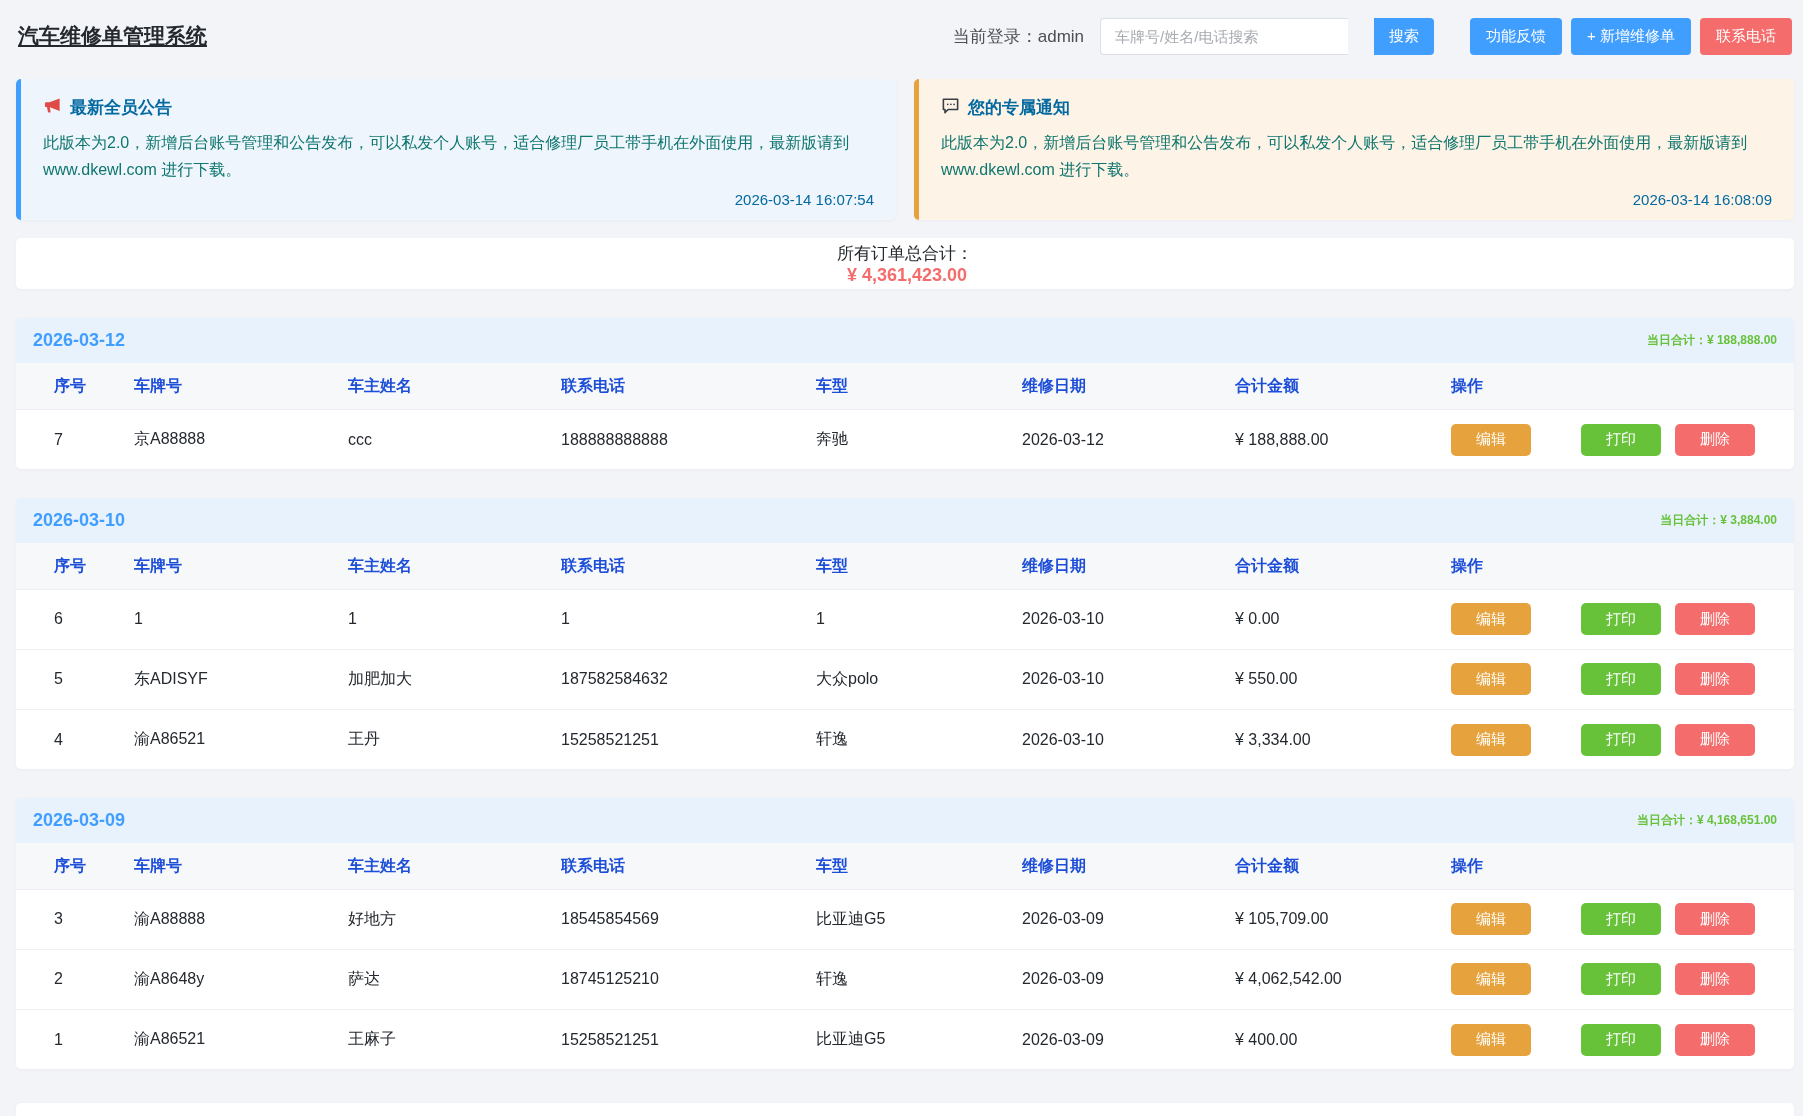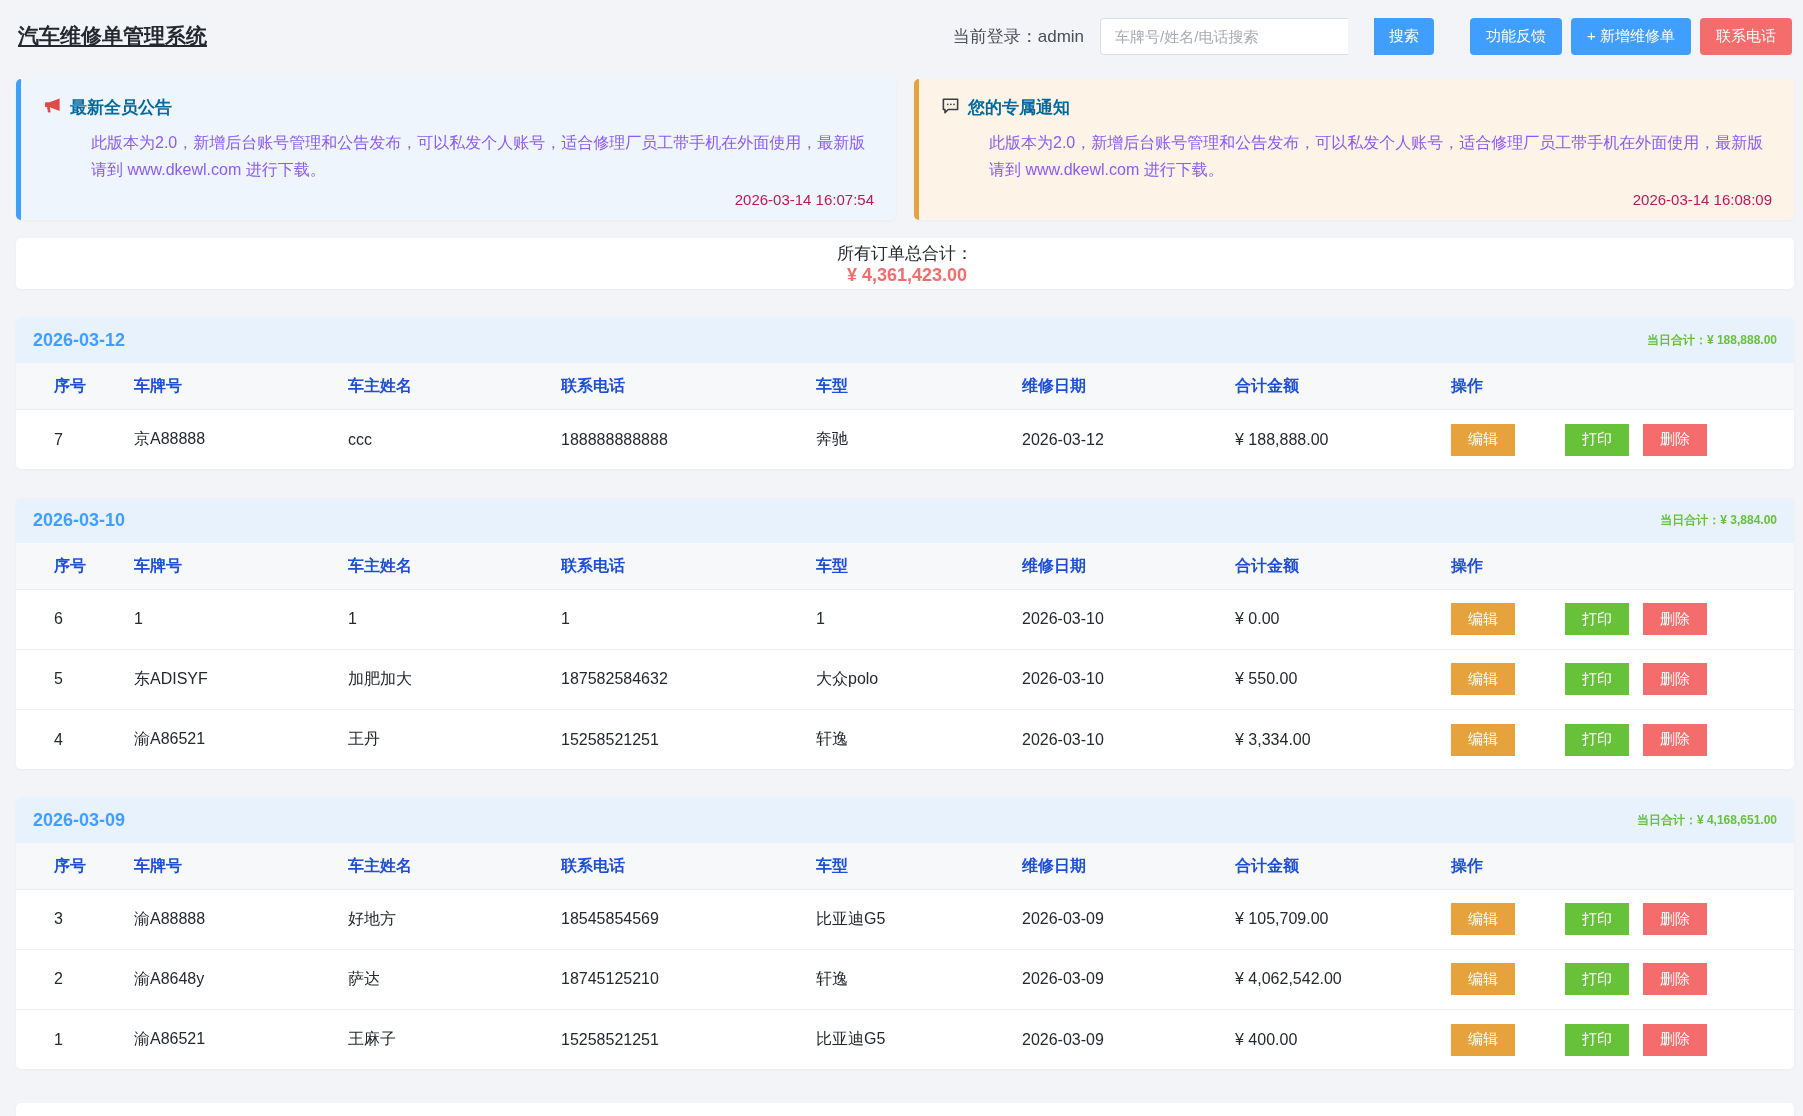--- a/index.html
+++ b/index.html
@@ -35,22 +35,22 @@
   
   .announcements { display:flex; gap:18px; margin-top:7px; }
   .notice-card {
     flex:1; border-radius:5px; padding:17px 22px 12px 22px; min-height:130px;
     box-shadow:0 1px 3px rgba(0,0,0,0.04);
   }
   .notice-blue   { background:#eef5fd; border-left:5px solid #409eff; }
   .notice-orange { background:#fdf3e6; border-left:5px solid #e6a23c; }
   .notice-title-row { display:flex; align-items:center; gap:8px; margin-bottom:10px; }
   .notice-title { font-size:17px; font-weight:bold; color:#0369a1; }
-  .notice-body { font-size:16px; color:#8b5cf6; line-height:1.7;margin-left:48px; }
-  .notice-time { text-align:right; font-size:15px; color:#be185d; margin-top:8px; }
+  .notice-body { font-size:16px; color:#0f766e; line-height:1.7; }
+  .notice-time { text-align:right; font-size:15px; color:#0369a1; margin-top:8px; }
   .icon-svg { display:inline-block; vertical-align:middle; }
 
   
   .summary-card {
     margin-top:18px; background:#fff; border-radius:5px; height:51px;
     display:flex; align-items:center; justify-content:center; padding:0 17px;
     box-shadow:0 1px 3px rgba(0,0,0,0.04);
     flex-direction:column;
   }
   .summary-label { font-size:17px; color:#24292f; }
@@ -78,21 +78,21 @@
     overflow:hidden; white-space:nowrap;
   }
   table.orders th:first-child, table.orders td:first-child { padding-left:38px; }
   table.orders thead tr { height:46px; background:#f7f8fa; }
   table.orders th { font-weight:600; color:#1d4ed8; border-bottom:1px solid #eceef3; }
   table.orders tbody tr { height:60px; border-bottom:1px solid #eef0f5; }
   table.orders tbody tr:last-child { border-bottom:none; }
 
   .row-actions { display:flex; gap:14px; }
   .btn-sm {
-    height:32px; padding:0 17px; border:none; border-radius:0; color:#fff;
+    height:32px; padding:0 25px; border:none; border-radius:5px; color:#fff;
     font-size:15px; cursor:pointer; font-family:inherit;
   }
   .btn-edit   { background:#e6a23c; }
   .btn-print  { background:#67c23a;margin-left:36px; }
   .btn-delete { background:#f56c6c; }
 
   .footer-strip {
     margin-top:34px; background:#fff; border-radius:5px; height:42px;
     box-shadow:0 1px 3px rgba(0,0,0,0.04);
   }

